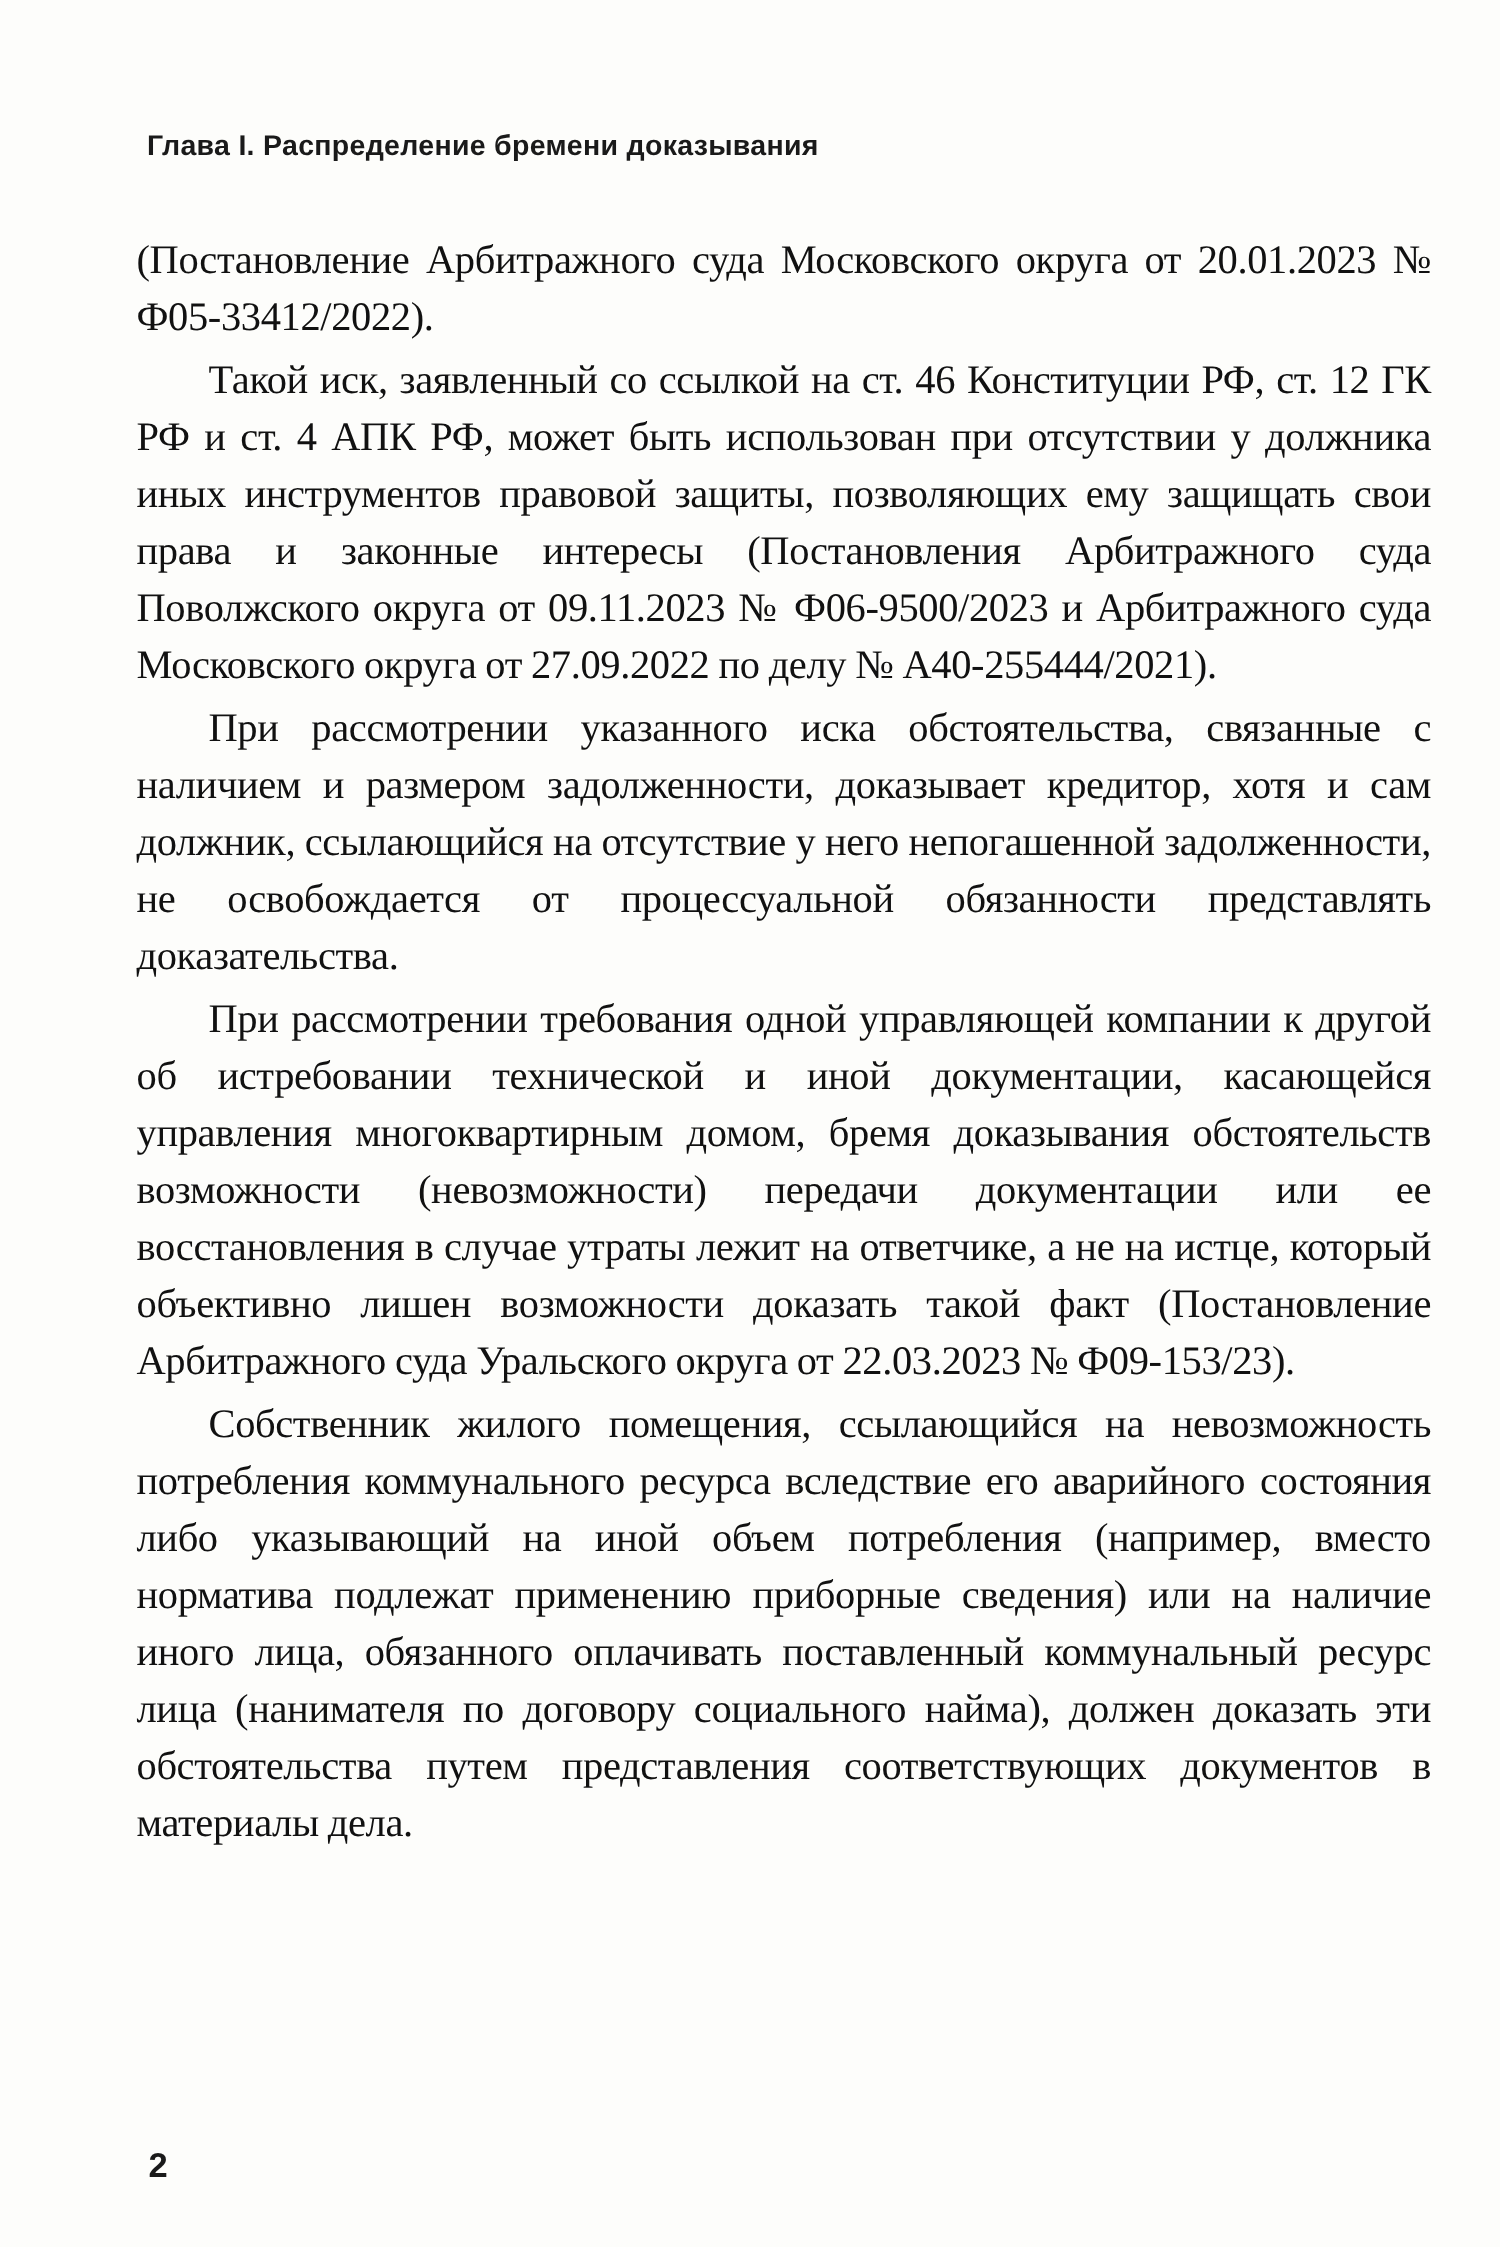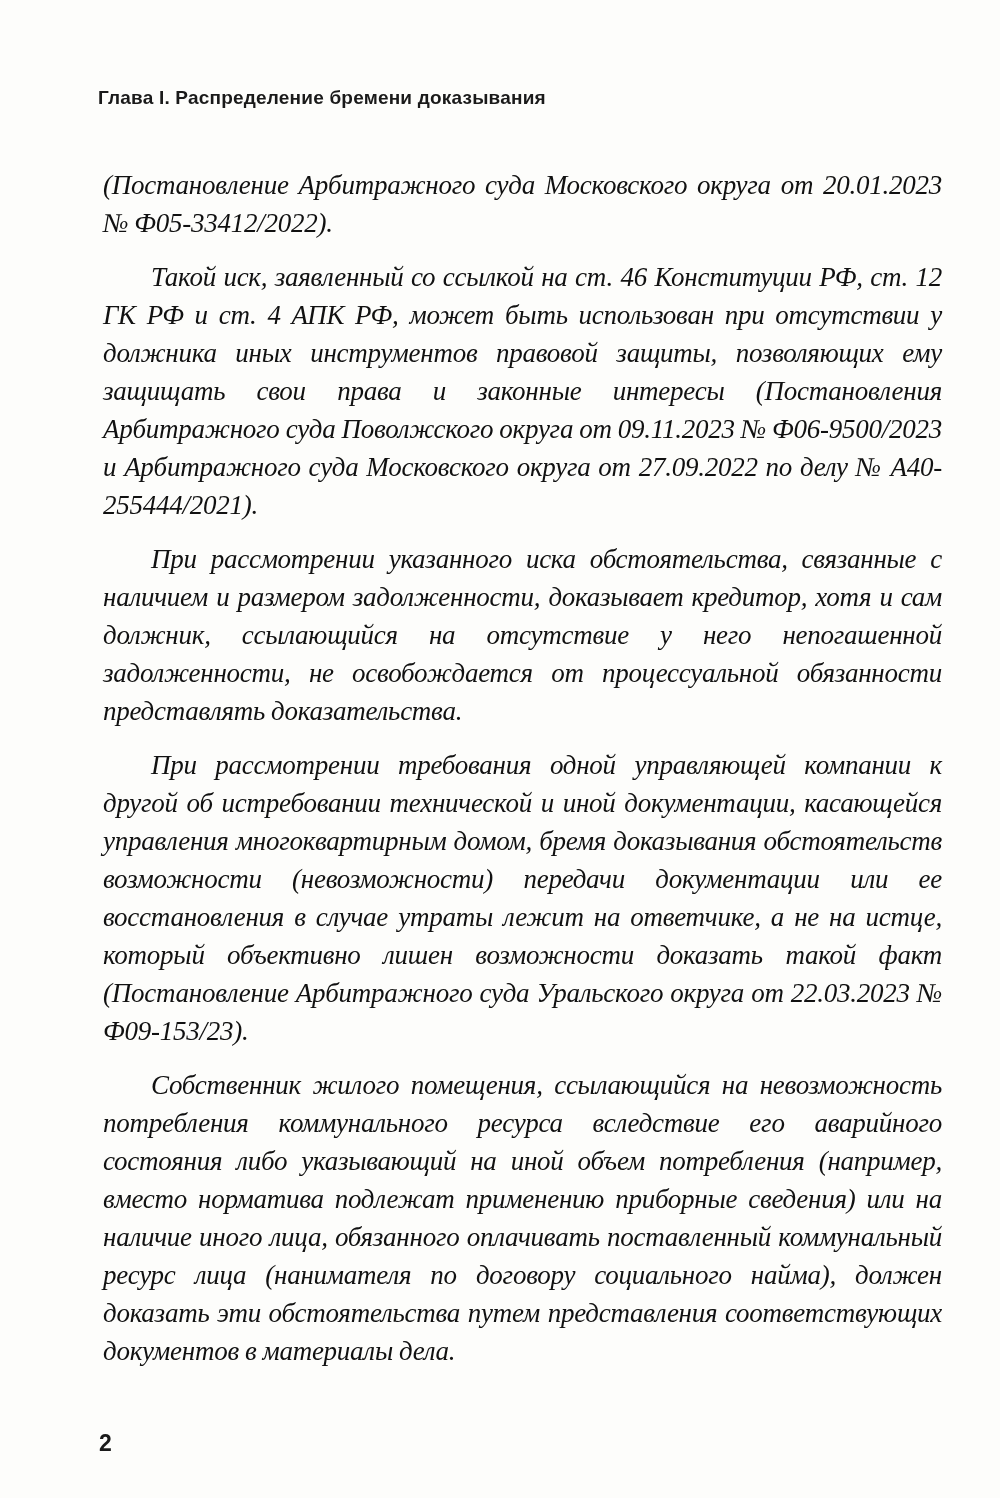--- a/index.html
+++ b/index.html
@@ -33,24 +33,23 @@
     top: 150px;
     width: 871px;
     font-size: 27px;
     line-height: 38px;
     text-align: justify;
     letter-spacing: -0.25px;
     word-spacing: -0.5px;
     color: #111111;
   }
   .text-block p {
-    margin: 16px;
+    margin: 4px;
     padding: 0;
     hyphens: auto;
-    font-style: italic;
     -webkit-hyphens: auto;
   }
   .text-block p.indent {
     text-indent: 48px;
   }
   .page-number {
     position: absolute;
     left: 99px;
     top: 1430px;
     font-family: "Liberation Sans", sans-serif;

